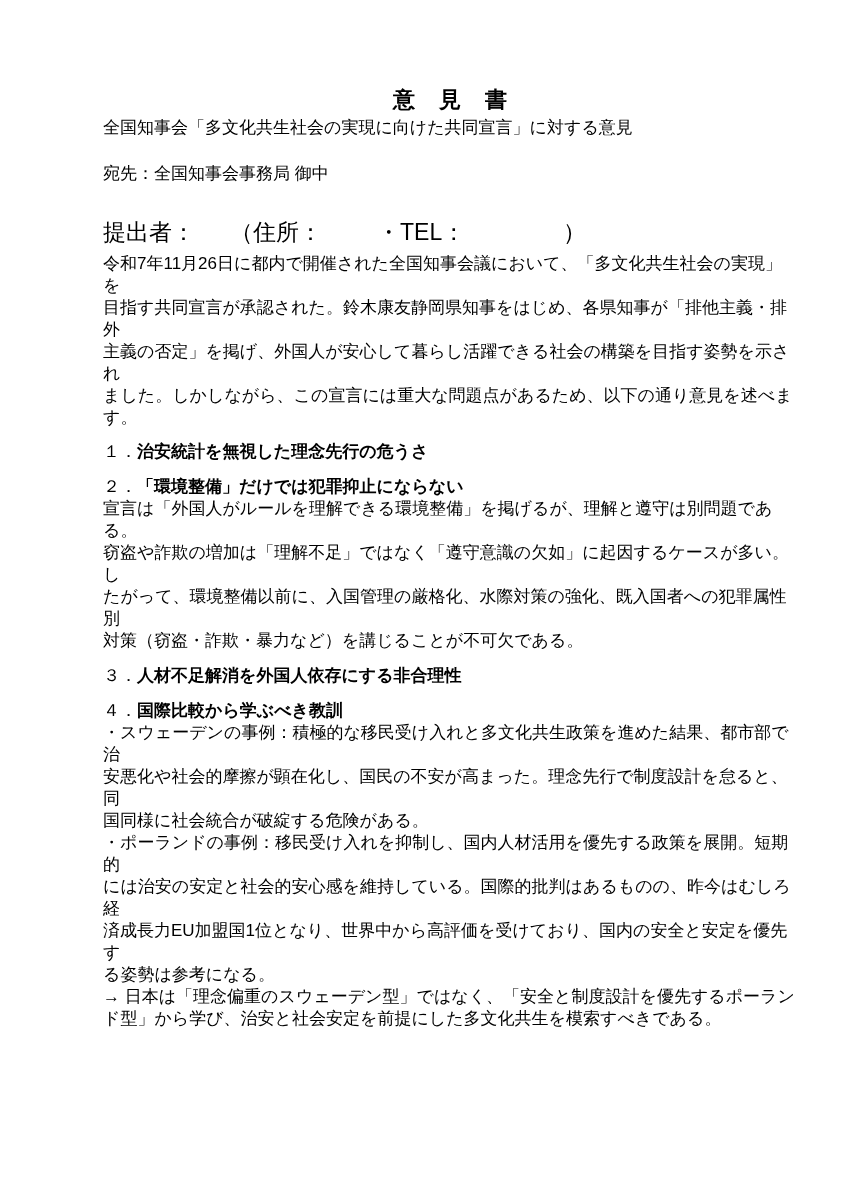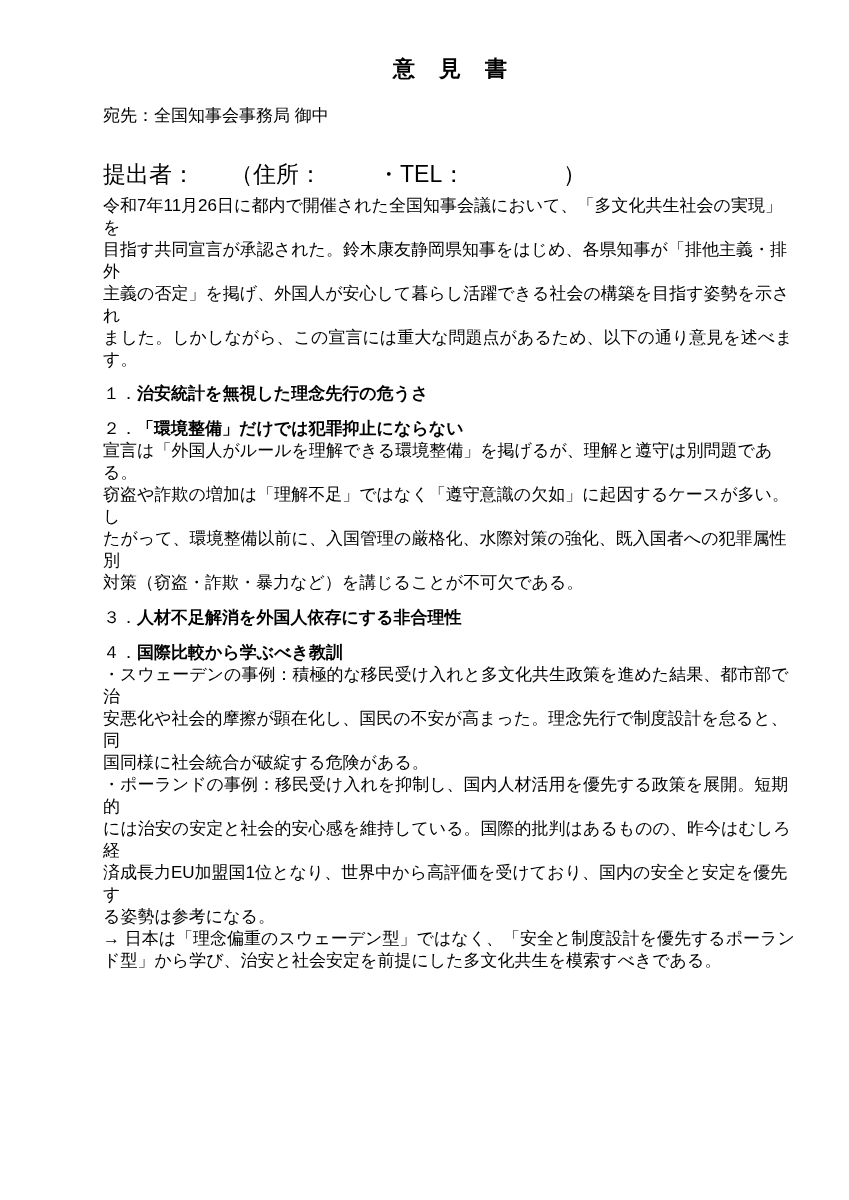--- a/index.html
+++ b/index.html
@@ -8,21 +8,21 @@
     background: #ffffff;
   }
   .page {
     position: relative;
     width: 849px;
     height: 1200px;
     background: #ffffff;
     color: #000000;
     font-family: "Liberation Sans", "DejaVu Sans", sans-serif;
     box-sizing: border-box;
-    padding: 57px 51px 0 103px;
+    padding: 88px 51px 0 103px;
     overflow: hidden;
   }
   .doc-title {
     font-size: 22px;
     line-height: 24px;
     font-weight: bold;
     text-align: center;
     letter-spacing: 1px;
     margin: 0;
   }
@@ -73,20 +73,21 @@
     font-weight: bold;
   }
 </style>
 </head>
 <body>
 
 <div class="page">
 
   <h1 class="doc-title">意　見　書</h1>
 
+  <div class="doc-subtitle">全国知事会「多文化共生社会の実現に向けた共同宣言」に対する意見</div>
 
   <div class="recipient-block">
     <div>宛先：全国知事会事務局 御中</div>
     <div class="submitter-line">
       <span class="pos0">提出者：</span>
       <span class="pos1">（住所：</span>
       <span class="pos2">・TEL：</span>
       <span class="pos3">）</span>
     </div>
   </div>

